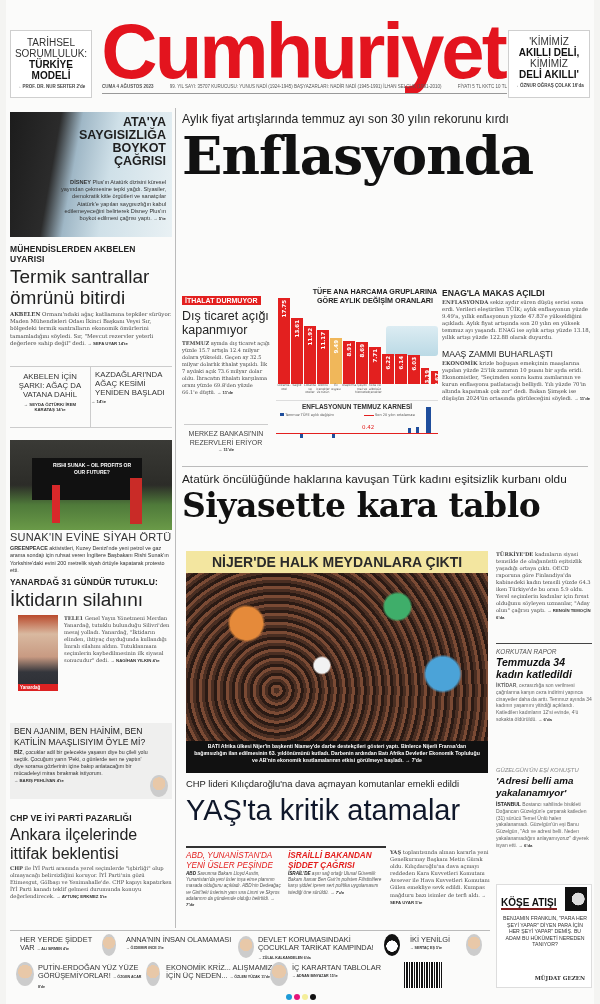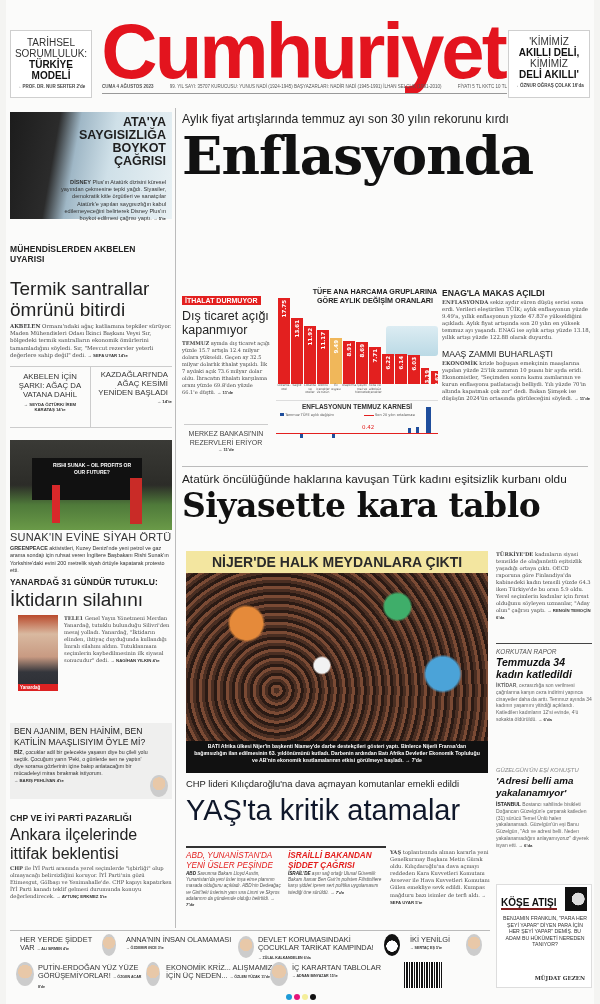--- a/index.html
+++ b/index.html
@@ -57,53 +57,53 @@
   <div class="ear" style="left:502px">
     <div style="padding-top:5px">
       <div class="l">'KİMİMİZ</div>
       <div class="b">AKILLI DELİ,</div>
       <div class="l">KİMİMİZ</div>
       <div class="b">DELİ AKILLI'</div>
       <div class="by">→ ÖZNUR OĞRAŞ ÇOLAK 16'da</div>
     </div>
   </div>
 
-  <div class="lc" style="top:112px;height:107px;background:linear-gradient(100deg,#1c1c1c 0%,#2b2b2b 28%,#9fb7c6 40%,#cfe0e8 60%,#e9f1f4 100%)">
+  <div class="lc" style="top:112px;height:125px;background:linear-gradient(100deg,#1c1c1c 0%,#2b2b2b 28%,#9fb7c6 40%,#cfe0e8 60%,#e9f1f4 100%)">
     <div class="abs cond" style="right:6px;top:4px;text-align:right;font-weight:bold;font-size:12.5px;line-height:13px;color:#1e1e1e">
       <div>ATA'YA</div>
       <div>SAYGISIZLIĞA</div>
       <div>BOYKOT</div>
       <div>ÇAĞRISI</div>
     </div>
     <div class="abs body-c" style="right:6px;top:67px;width:110px;text-align:right;font-size:5.6px;line-height:7.2px">
       <b>DİSNEY</b>
       <span>Plus'ın Atatürk dizisini küresel yayından çekmesine tepki yağdı. Siyasiler, demokratik kitle örgütleri ve sanatçılar Atatürk'e yapılan saygısızlığın kabul edilemeyeceğini belirterek Disney Plus'ın boykot edilmesi çağrısı yaptı.</span>
       <span class="by">→ 5'te</span>
     </div>
   </div>
 
   <div class="lc" style="top:244px">
     <div class="kicker">MÜHENDİSLERDEN AKBELEN UYARISI</div>
-    <div class="hl-sans" style="font-size:19px;line-height:21px;margin-top:14px">
+    <div class="hl-sans" style="font-size:19px;line-height:21px;margin-top:2px">
       <div>Termik santrallar</div>
       <div>ömrünü bitirdi</div>
     </div>
     <div class="body-s" style="margin-top:3px">
       <b>AKBELEN</b>
       <span>Ormanı'ndaki ağaç katliamına tepkiler sürüyor. Maden Mühendisleri Odası İkinci Başkanı Veysi Sır, bölgedeki termik santralların ekonomik ömürlerini tamamladığını söyledi. Sır, "Mevcut rezervler yeterli değerlere sahip değil" dedi.</span>
       <span class="by">→ SEFA UYAR 14'te</span>
     </div>
   </div>
 
   <div class="lc" style="top:366px;height:62px;border-top:1px solid #ccc;border-bottom:1px solid #ccc;display:flex">
     <div style="width:50%;text-align:center;padding-top:5px;border-right:1px solid #ccc">
       <div class="cond" style="font-size:7.8px;line-height:9px;color:#333;padding:0 4px">AKBELEN İÇİN ŞARKI: AĞAÇ DA VATANA DAHİL</div>
       <div class="by" style="margin-top:3px;padding:0 10px">→ SEYDA ÖZTÜRK/ İREM KARATAŞ 14'te</div>
     </div>
-    <div style="width:50%;text-align:right;padding-top:3px">
+    <div style="width:50%;text-align:left;padding-top:3px">
       <div class="cond" style="font-size:7.8px;line-height:9px;color:#333;padding:0 4px">KAZDAĞLARI'NDA AĞAÇ KESİMİ YENİDEN BAŞLADI</div>
       <div class="by" style="margin-top:2px">→ 14'te</div>
     </div>
   </div>
 
   <div class="lc" style="top:440px;height:90px;background:linear-gradient(180deg,#3a3a36 0%,#2c2c28 50%,#4f7a3a 72%,#6a9a48 100%)">
     <div class="abs" style="left:22px;top:18px;width:110px;height:42px;background:#111"></div>
     <div class="abs cond" style="left:42px;top:22px;width:80px;color:#fff;font-size:5px;font-weight:bold;text-align:center;line-height:7px">RISHI SUNAK – OIL PROFITS OR OUR FUTURE?</div>
     <div class="abs" style="left:42px;top:45px;width:8px;height:38px;background:#d8282a"></div>
     <div class="abs" style="left:120px;top:38px;width:12px;height:46px;background:#c92b27"></div>

